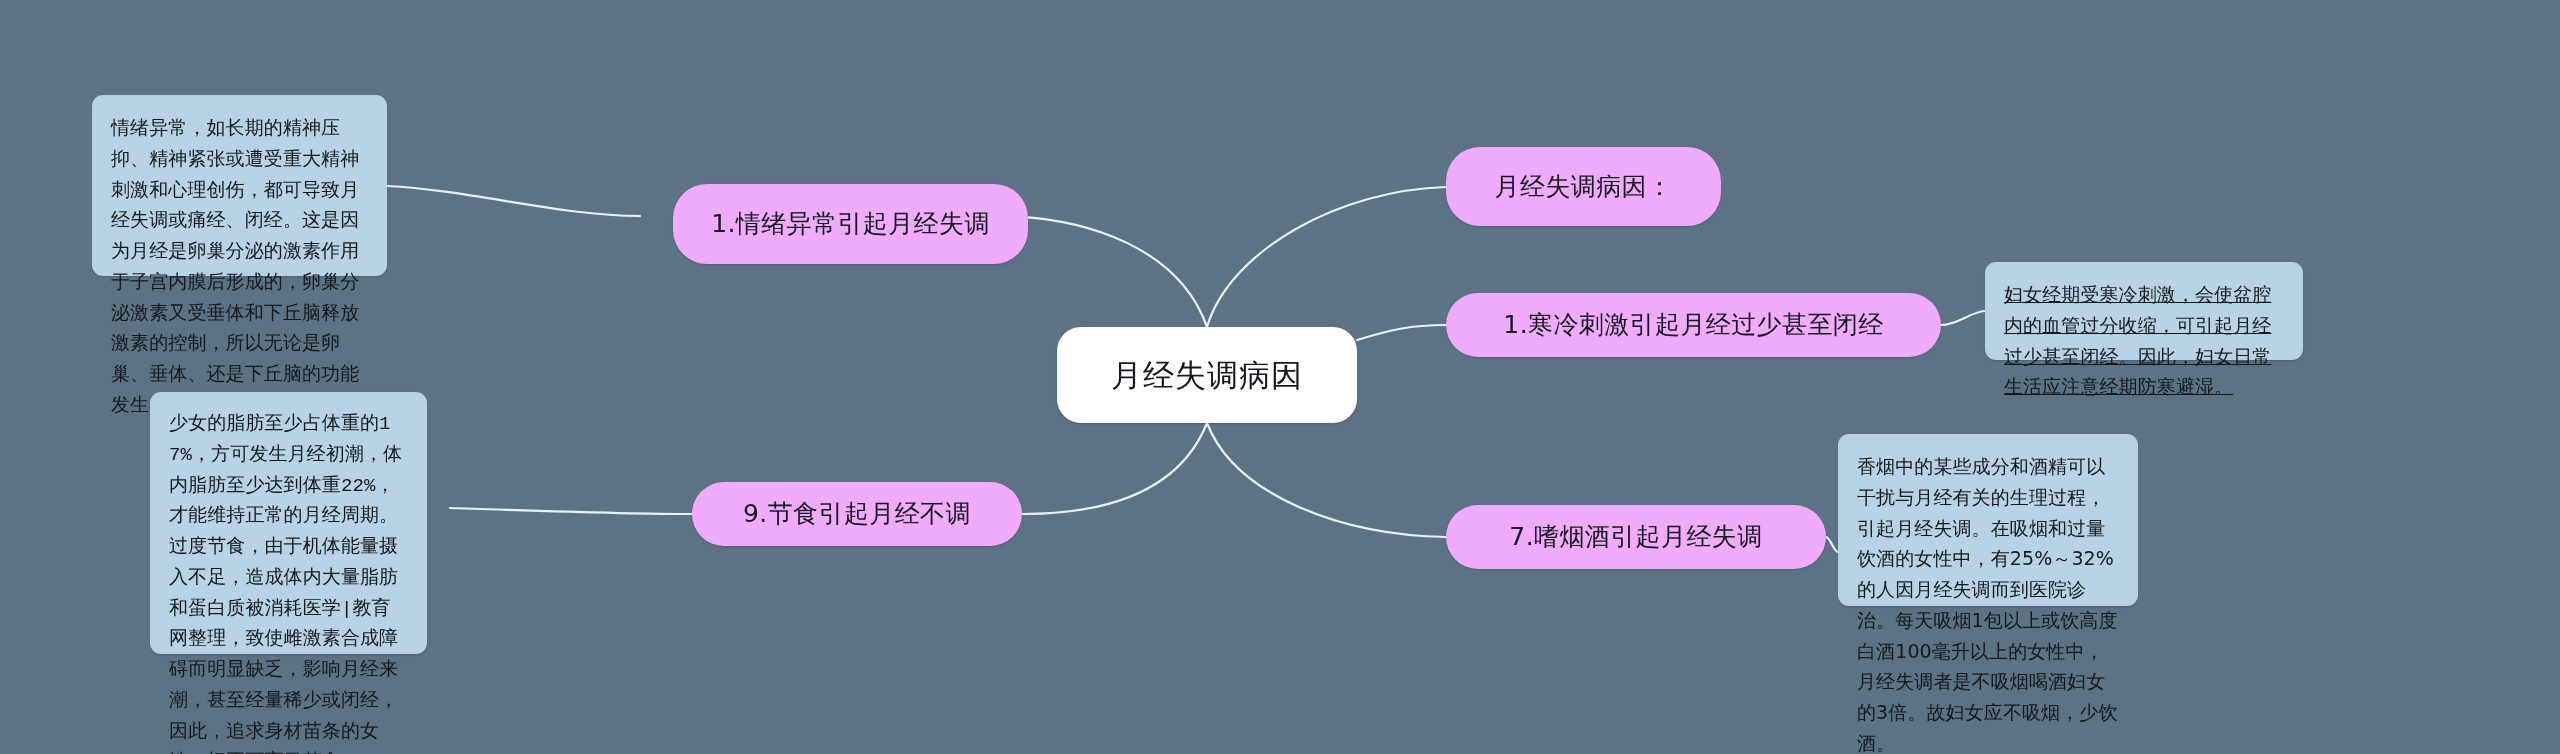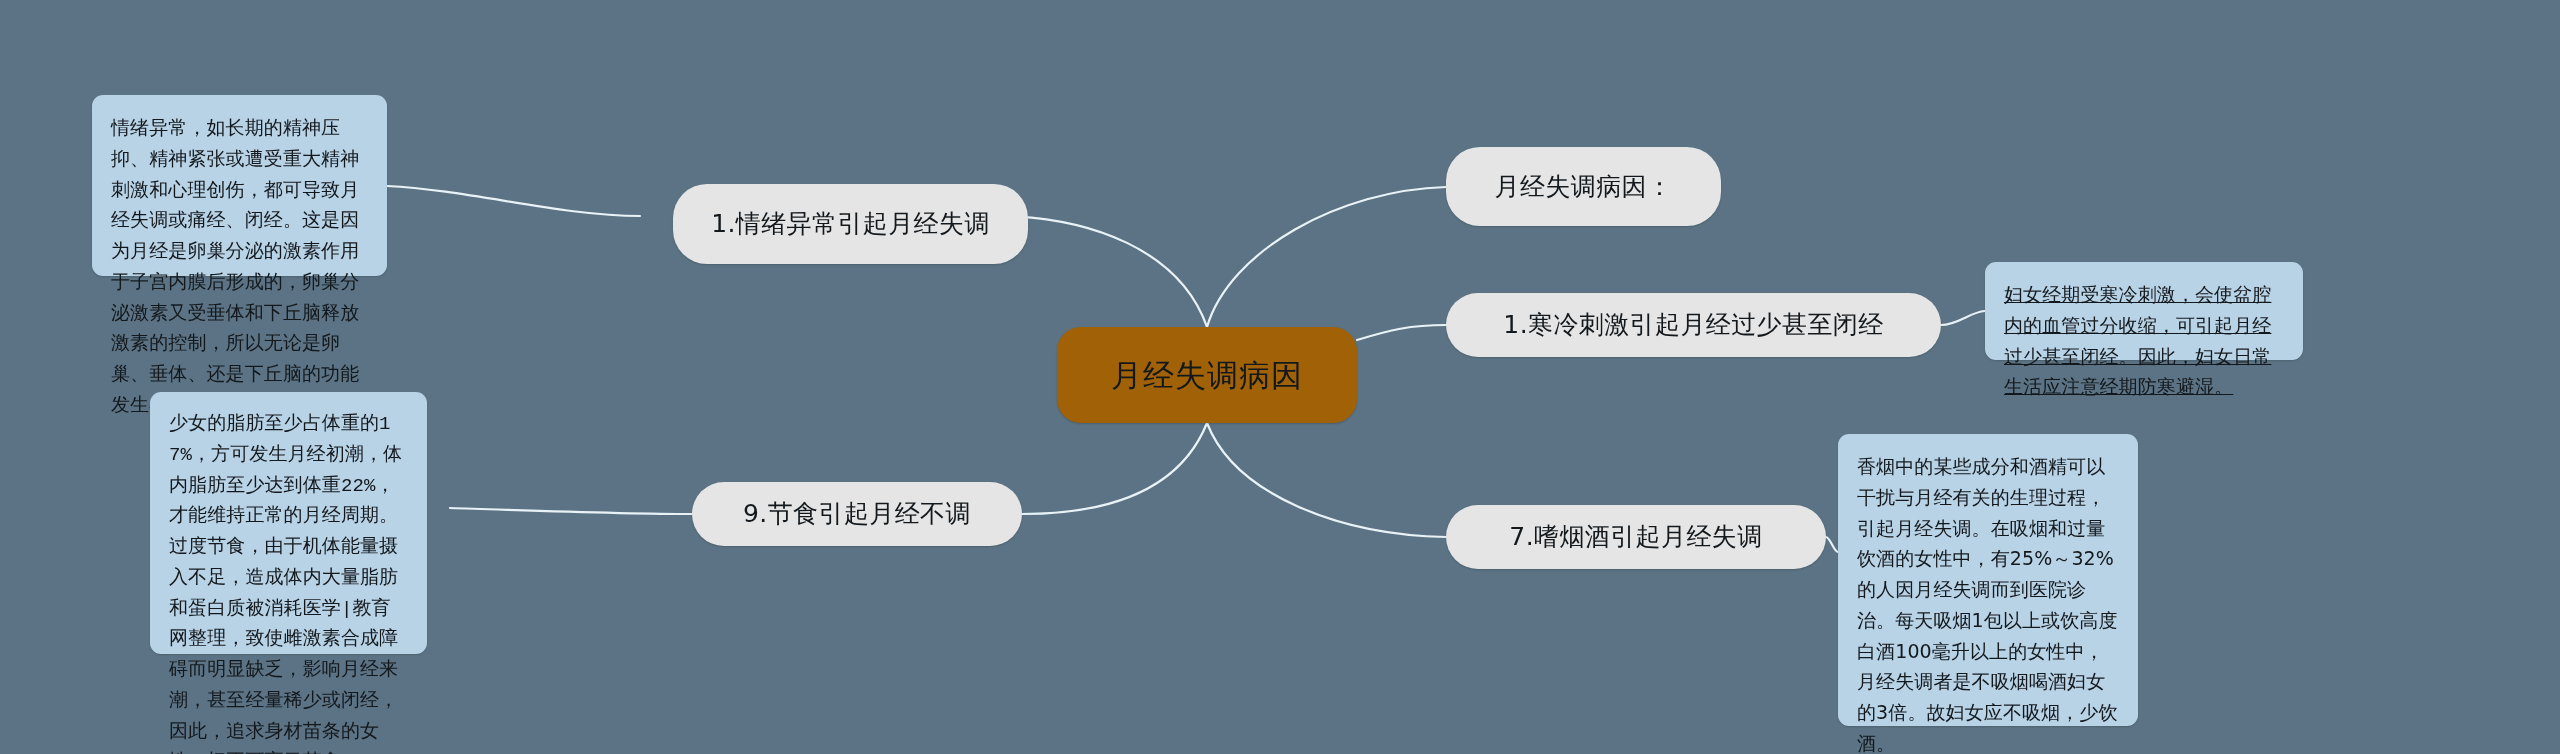--- a/index.html
+++ b/index.html
@@ -38,29 +38,29 @@
     box-sizing: border-box;
     display: flex;
     align-items: center;
     justify-content: center;
     color: #13181c;
     text-align: center;
     line-height: 1.42;
   }
 
   .root-node {
-    background: #a16207;
+    background: #ffffff;
     border-radius: 24px;
     font-size: 31px;
     letter-spacing: 1px;
     box-shadow: 0 1px 2px rgba(0,0,0,0.18);
   }
 
   .branch-node {
-    background: #e5e5e5;
+    background: #f0abfc;
     border-radius: 34px;
     font-size: 25px;
     letter-spacing: 0.4px;
     box-shadow: 0 1px 2px rgba(0,0,0,0.16);
     padding: 0 18px;
   }
 
   .detail-node {
     background: #b8d2e6;
     border-radius: 11px;
@@ -85,21 +85,21 @@
 
   #b1            { left: 673px;  top: 184px;  width: 355px;  height: 80px;  }
   #b2            { left: 1446px; top: 293px;  width: 495px;  height: 64px;  }
   #b3            { left: 692px;  top: 482px;  width: 330px;  height: 64px;  }
   #b4            { left: 1446px; top: 505px;  width: 380px;  height: 64px;  }
   #btitle        { left: 1446px; top: 147px;  width: 275px;  height: 79px;  }
 
   #d1            { left: 92px;   top: 95px;   width: 295px;  height: 181px; }
   #d2            { left: 1985px; top: 262px;  width: 318px;  height: 98px; text-decoration: underline;  }
   #d3            { left: 150px;  top: 392px;  width: 277px;  height: 262px; font-family: Liberation Mono, monospace; }
-  #d4            { left: 1838px; top: 434px;  width: 300px;  height: 292px; }
+  #d4            { left: 1838px; top: 434px;  width: 300px;  height: 172px; }
 </style>
 </head>
 <body>
 
 <div id="canvas">
 
   <svg class="links" viewBox="0 0 2560 754" preserveAspectRatio="none">
     <g fill="none" stroke="#e8f2f7" stroke-width="2.2" stroke-linecap="round">
 
       <path d="M1207,327 C1180,250 1090,216 995,216"></path>

